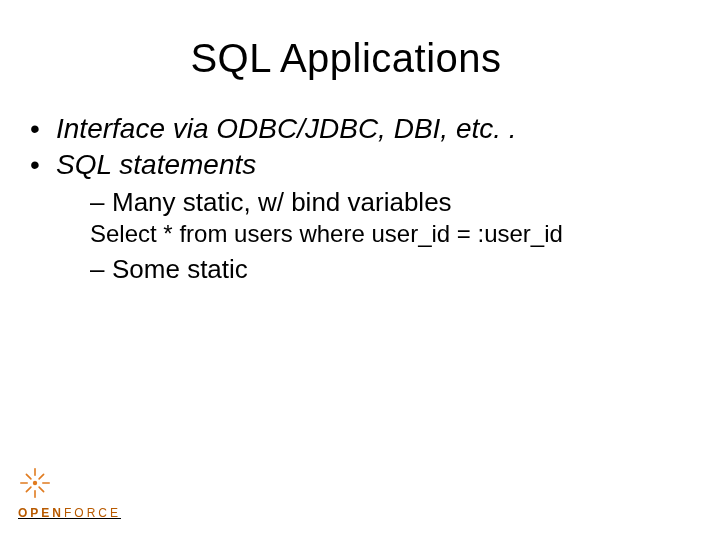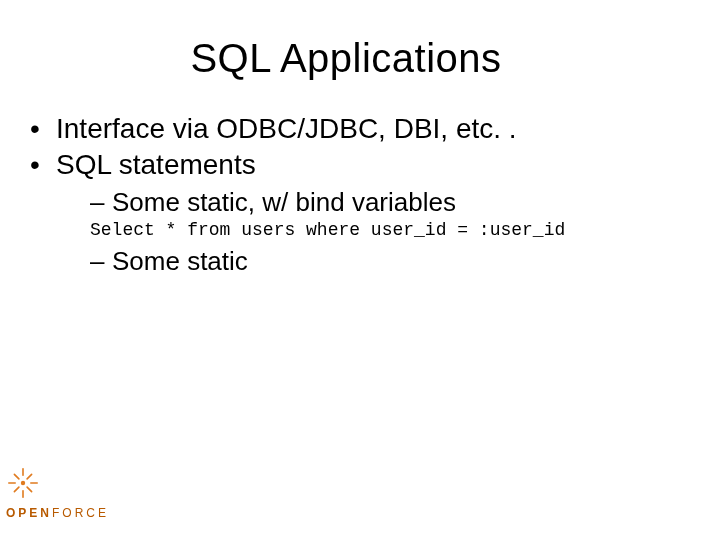--- a/index.html
+++ b/index.html
@@ -35,43 +35,45 @@
     display: flex;
     align-items: flex-start;
   }
   .level1 .bullet {
     width: 26px;
     flex: 0 0 26px;
     text-align: left;
   }
   .level1 .txt {
     flex: 1;
+    font-style: italic;
   }
   .level2 {
     font-size: 26px;
     margin: 6px 0 0 60px;
     display: flex;
     align-items: flex-start;
   }
   .level2 .dash {
     width: 22px;
     flex: 0 0 22px;
   }
   .level2 .txt {
     flex: 1;
   }
   .code {
-    font-family: Liberation Mono, monospace;
-    font-size: 18px;
+    font-family: Liberation Sans, sans-serif;
+    font-size: 24px;
     margin: 2px 0 6px 60px;
   }
   .footer-logo {
     position: absolute;
-    left: 6px;
+    left: 18px;
     bottom: 20px;
+    text-decoration: underline;
   }
   .logo-text {
     font-family: Arial, sans-serif;
     font-size: 12px;
     letter-spacing: 3px;
     color: #b85a00;
     font-weight: 600;
     margin-top: 2px;
   }
 </style>
@@ -89,21 +91,21 @@
       <span class="txt">Interface via ODBC/JDBC, DBI, etc. .</span>
     </div>
 
     <div class="level1">
       <span class="bullet">•</span>
       <span class="txt">SQL statements</span>
     </div>
 
     <div class="level2">
       <span class="dash">–</span>
-      <span class="txt">Some static, w/ bind variables</span>
+      <span class="txt">Many static, w/ bind variables</span>
     </div>
     <div class="code">Select * from users where user_id = :user_id</div>
 
     <div class="level2">
       <span class="dash">–</span>
       <span class="txt">Some static</span>
     </div>
 
   </div>
 

